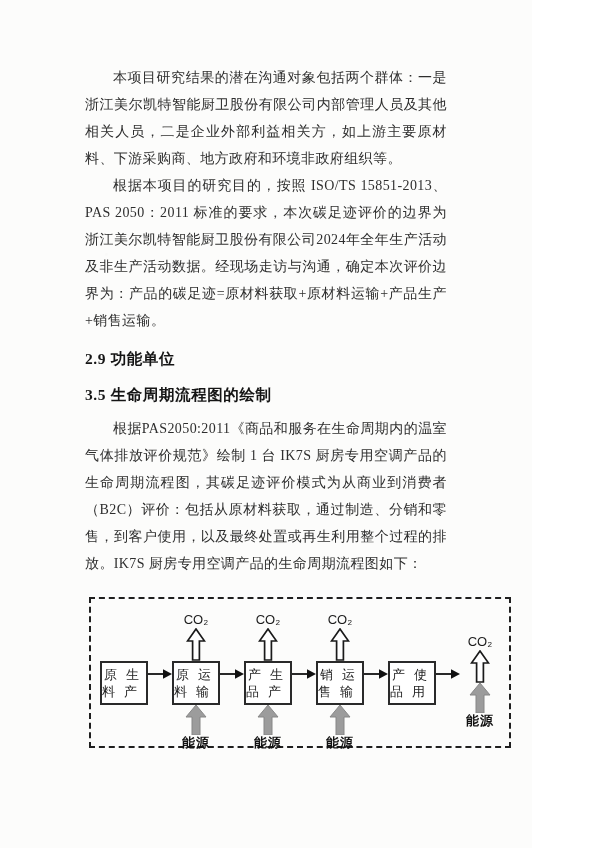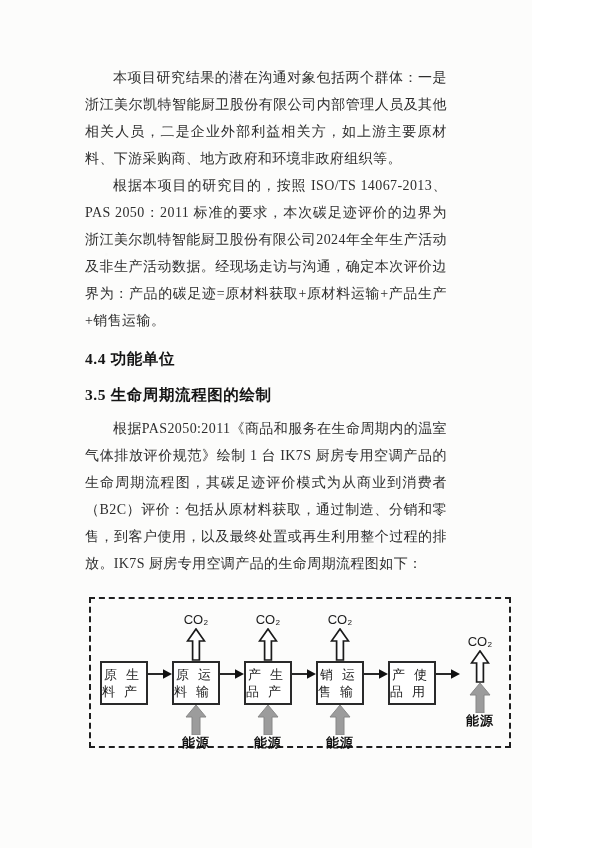--- a/index.html
+++ b/index.html
@@ -100,23 +100,23 @@
   }
   .flow-arrow { align-self: center; margin-top: 2px; flex: 0 0 auto; }
 </style>
 </head>
 <body>
 
 <div class="page">
 
   <p class="para">本项目研究结果的潜在沟通对象包括两个群体：一是浙江美尔凯特智能厨卫股份有限公司内部管理人员及其他相关人员，二是企业外部利益相关方，如上游主要原材料、下游采购商、地方政府和环境非政府组织等。</p>
 
-  <p class="para">根据本项目的研究目的，按照 ISO/TS 14067-2013、PAS 2050：2011 标准的要求，本次碳足迹评价的边界为浙江美尔凯特智能厨卫股份有限公司2024年全年生产活动及非生产活动数据。经现场走访与沟通，确定本次评价边界为：产品的碳足迹=原材料获取+原材料运输+产品生产+销售运输。</p>
-
-  <h3 class="heading">4.4 功能单位</h3>
+  <p class="para">根据本项目的研究目的，按照 ISO/TS 15851-2013、PAS 2050：2011 标准的要求，本次碳足迹评价的边界为浙江美尔凯特智能厨卫股份有限公司2024年全年生产活动及非生产活动数据。经现场走访与沟通，确定本次评价边界为：产品的碳足迹=原材料获取+原材料运输+产品生产+销售运输。</p>
+
+  <h3 class="heading">2.9 功能单位</h3>
 
   <h3 class="heading">3.5 生命周期流程图的绘制</h3>
   <p class="para">根据PAS2050:2011《商品和服务在生命周期内的温室气体排放评价规范》绘制 1 台 IK7S 厨房专用空调产品的生命周期流程图，其碳足迹评价模式为从商业到消费者（B2C）评价：包括从原材料获取，通过制造、分销和零售，到客户使用，以及最终处置或再生利用整个过程的排放。IK7S 厨房专用空调产品的生命周期流程图如下：</p>
 
   <div class="diagram">
 
     <div class="stage">
       <div class="stage-top"></div>
       <div class="stage-box">
         <span>原 料</span>

